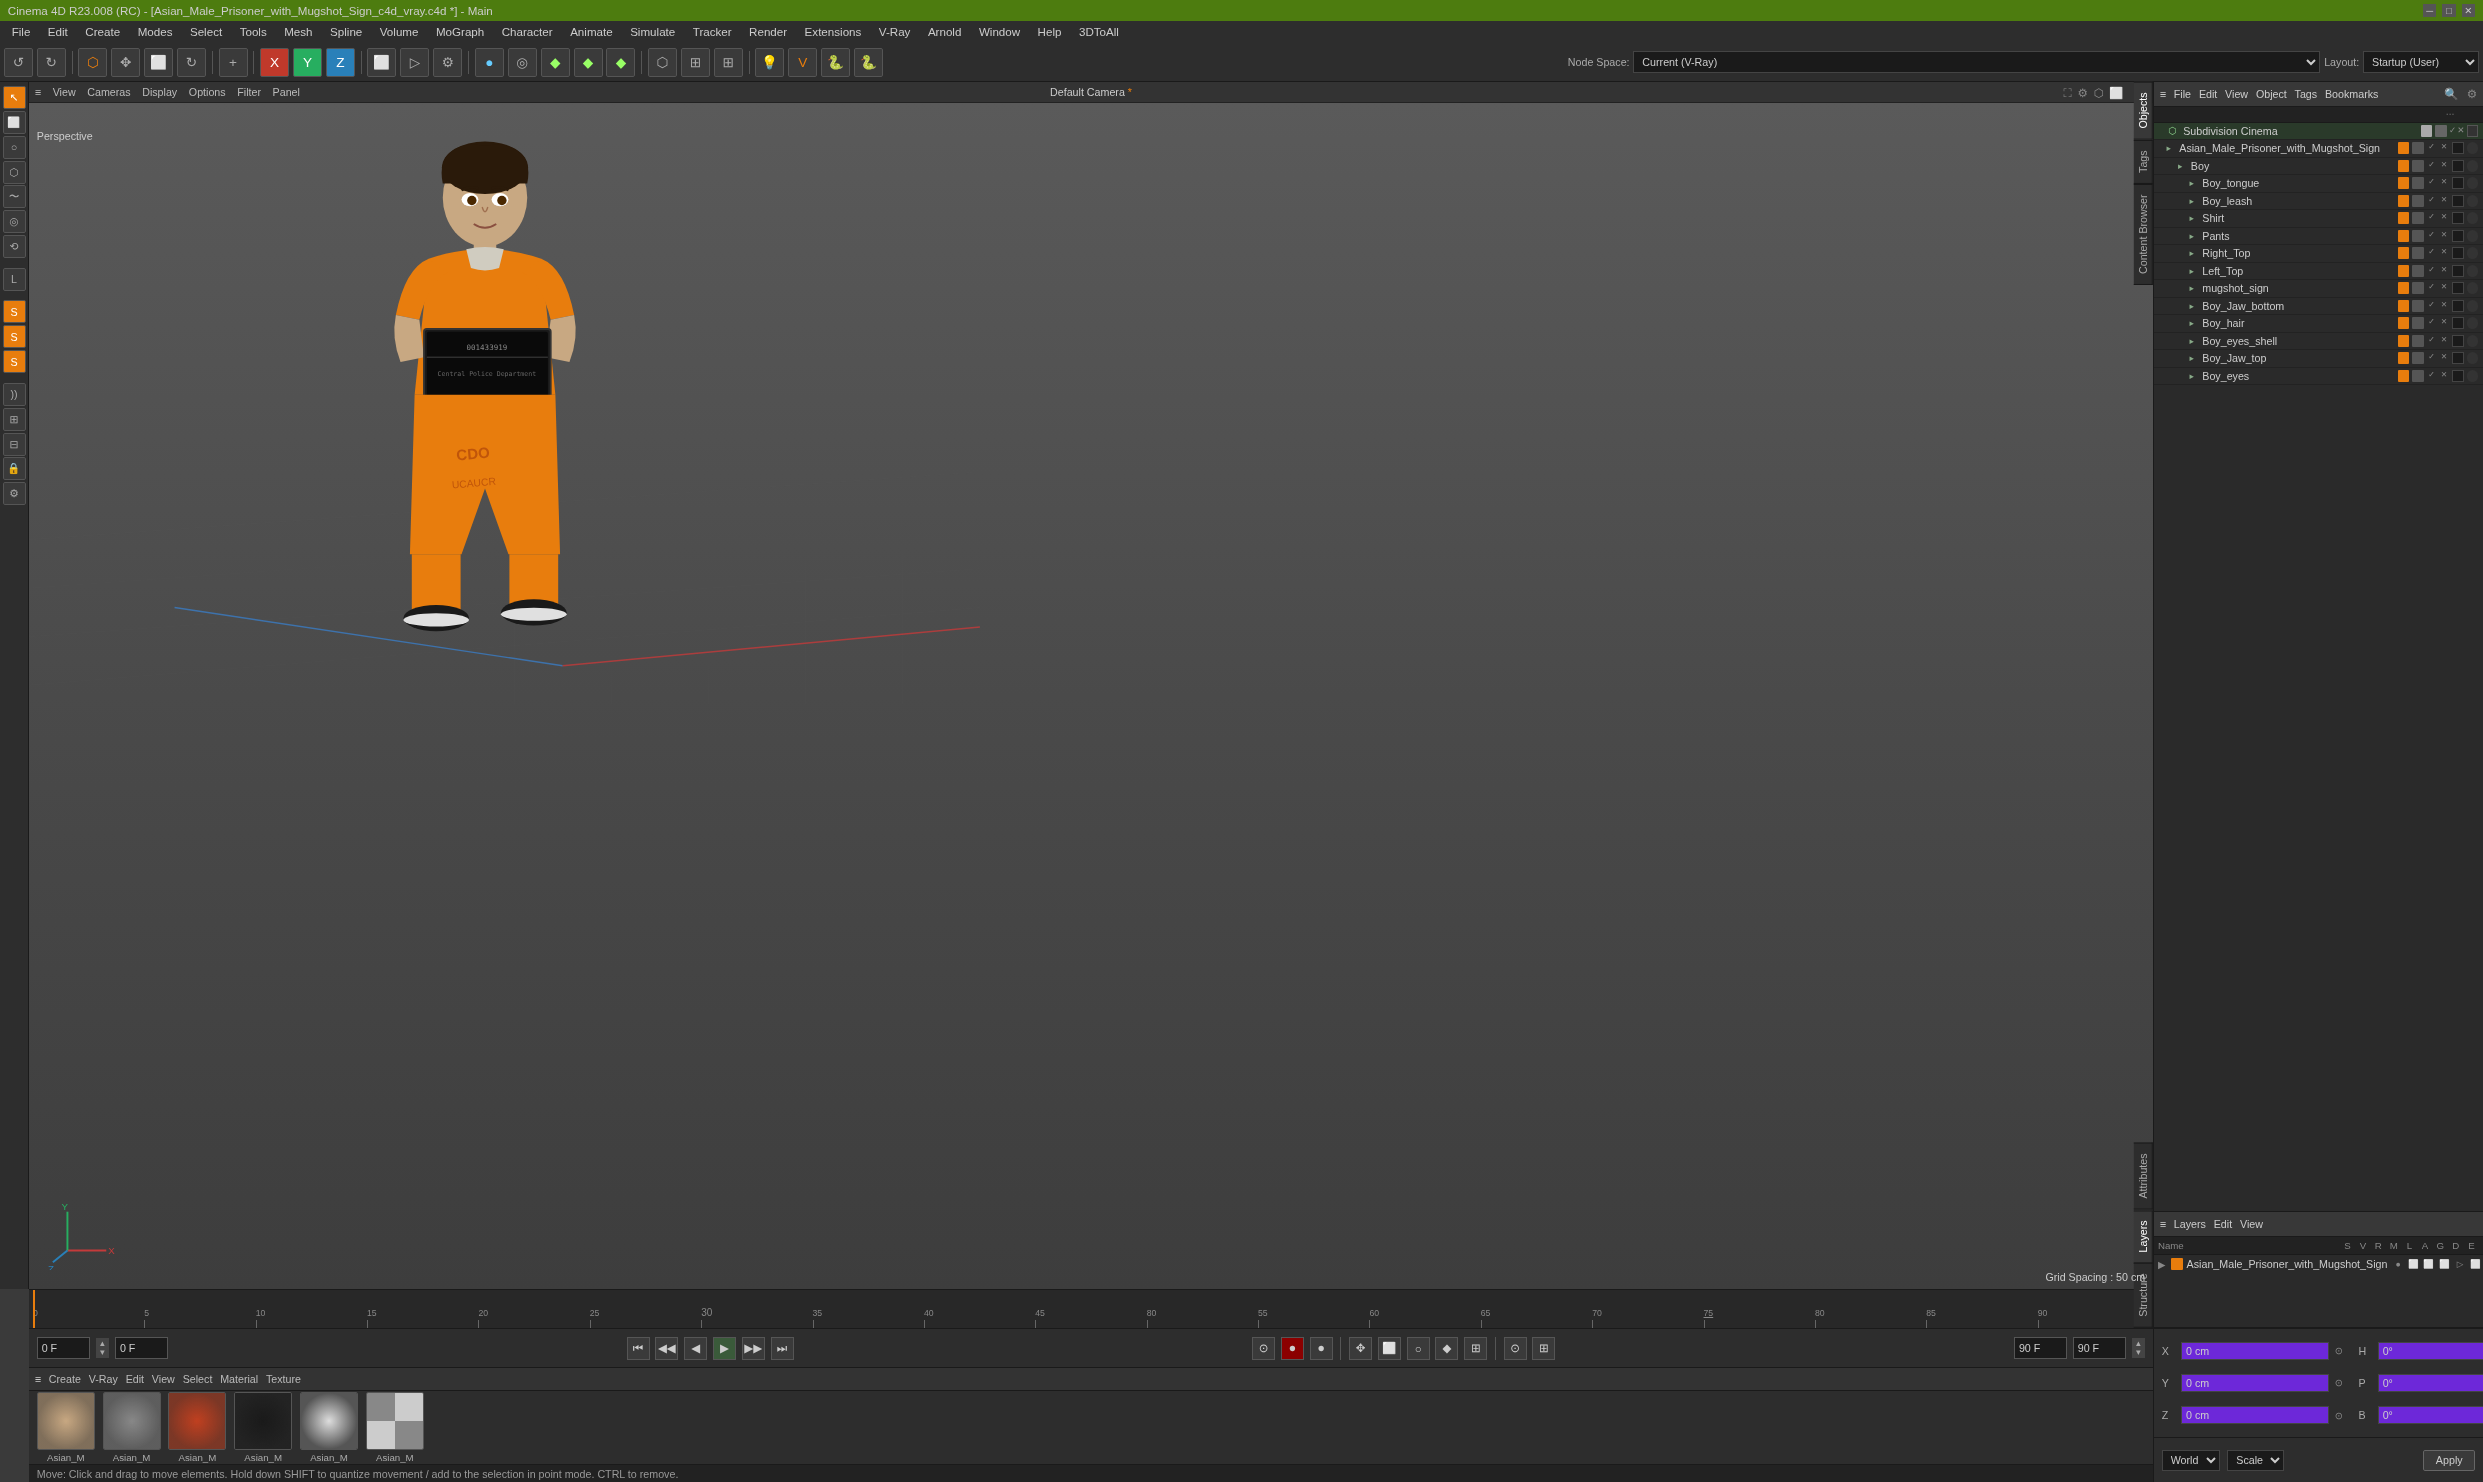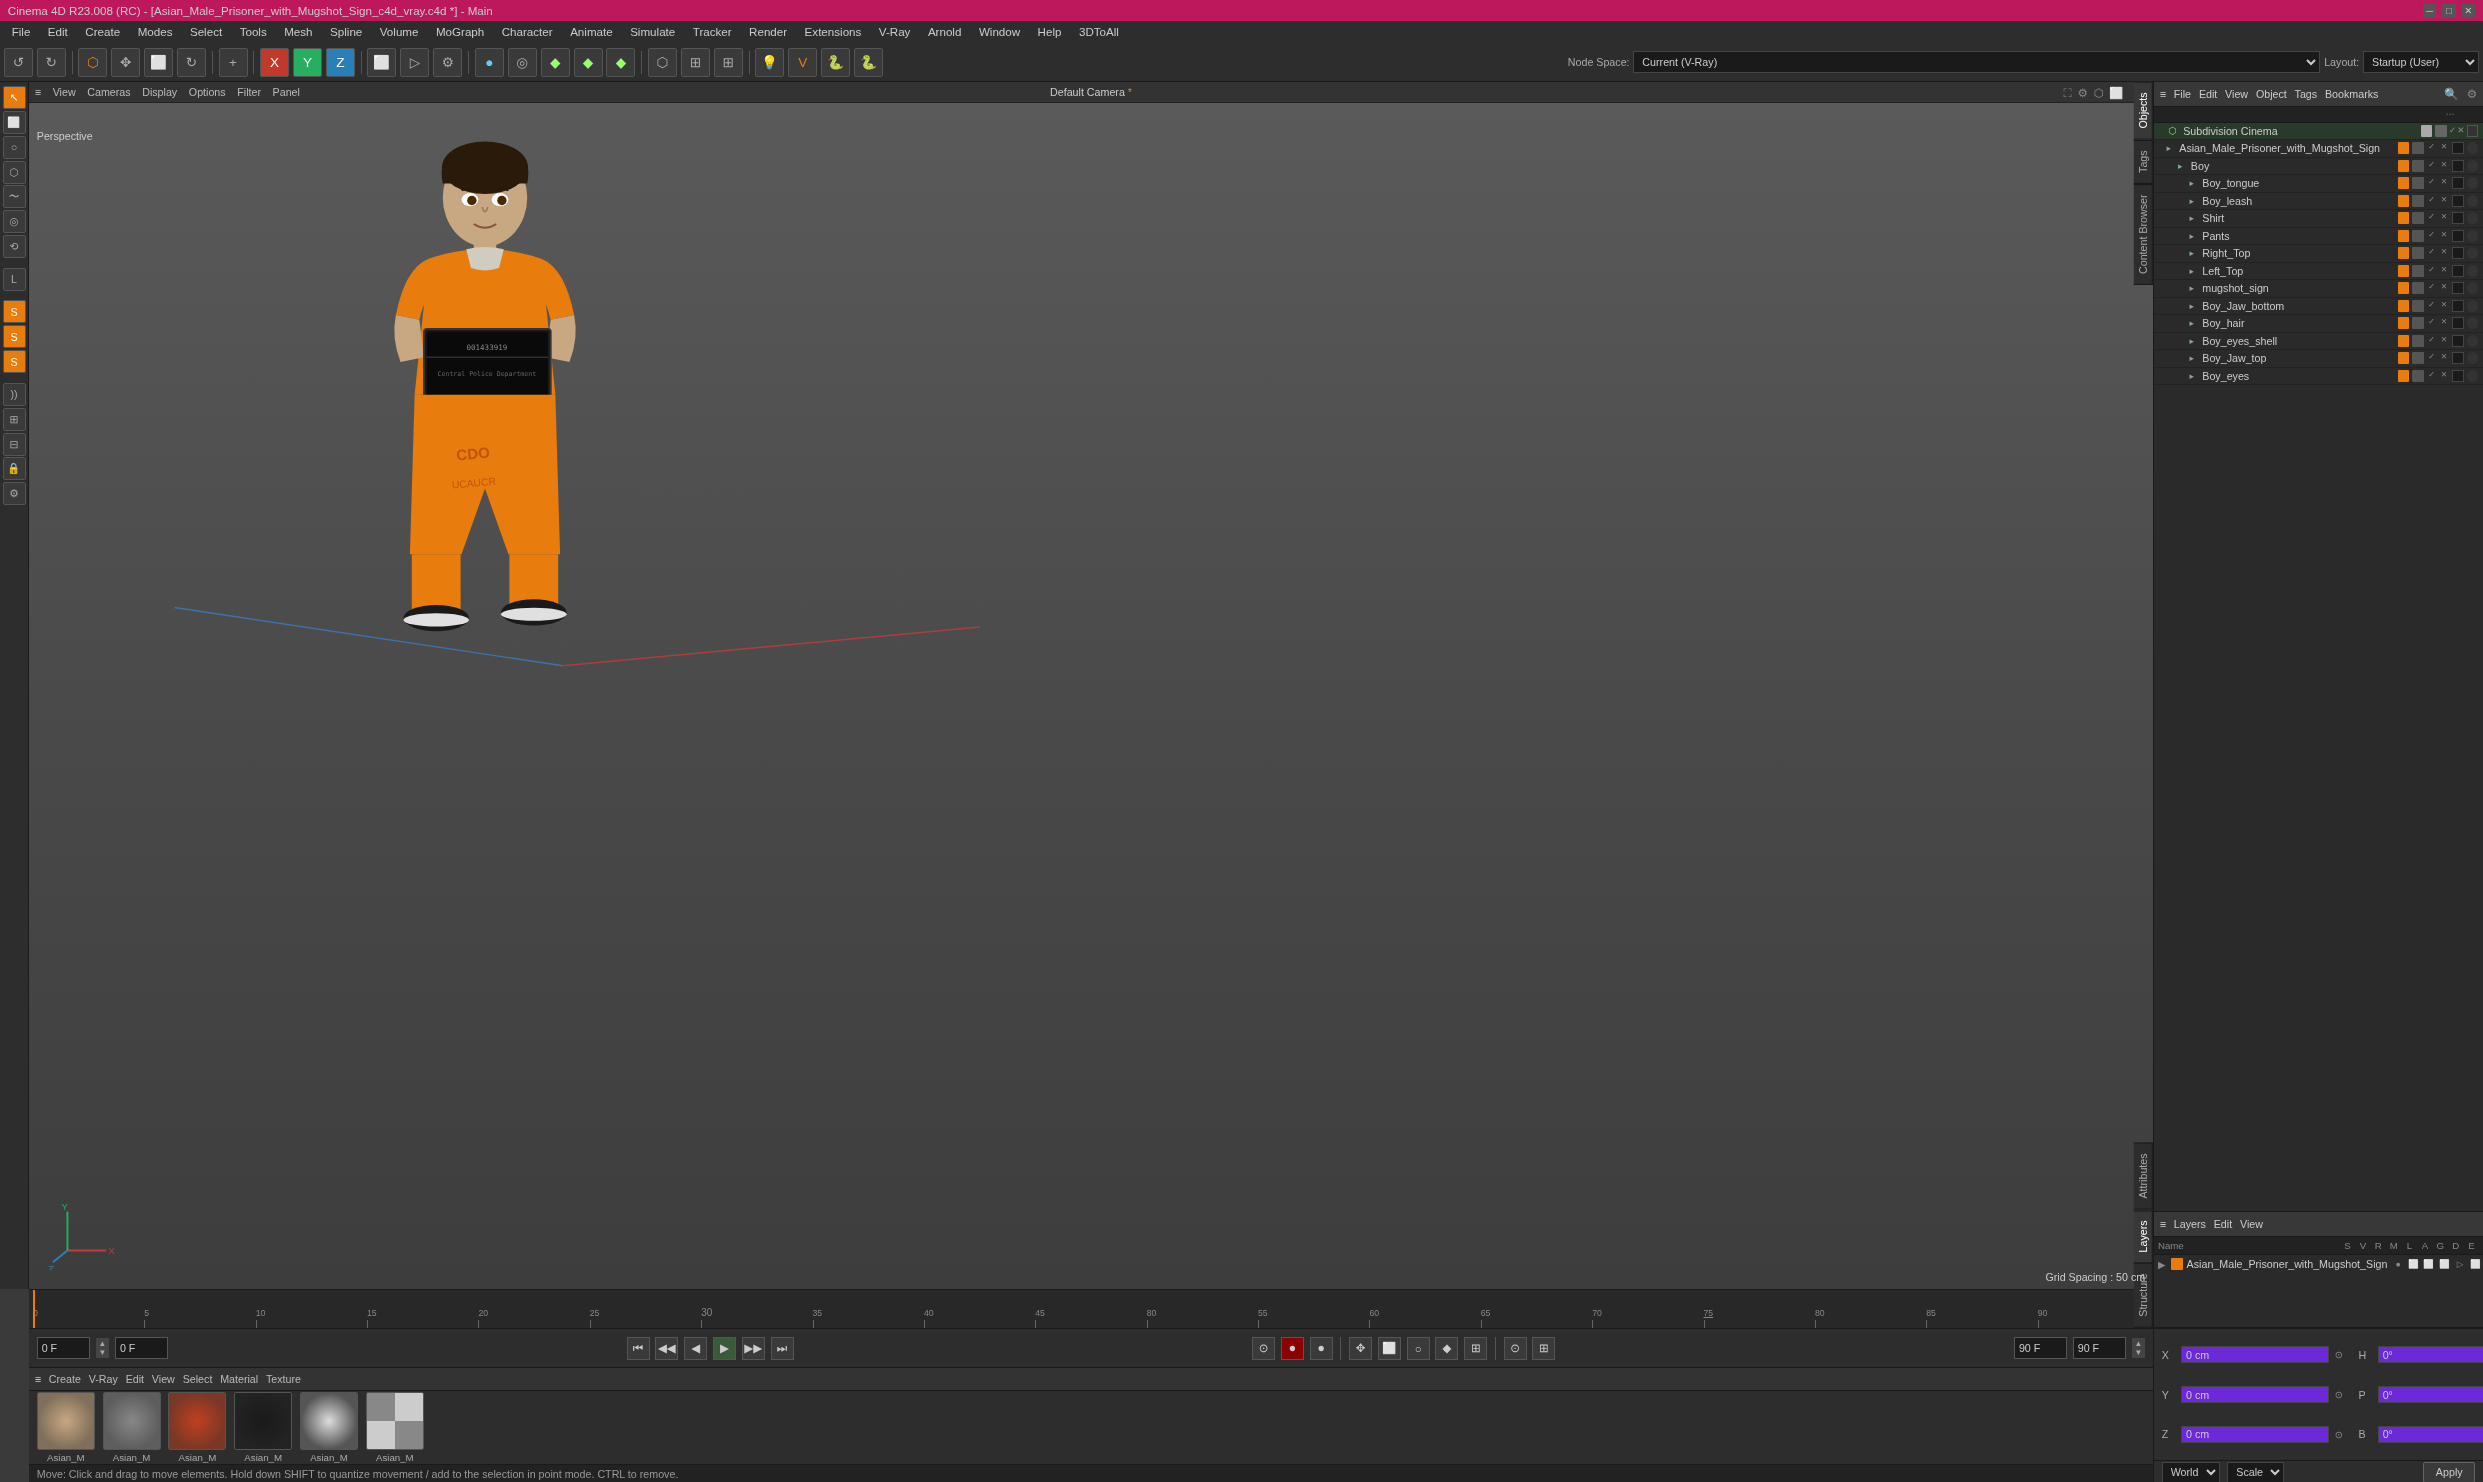--- a/index.html
+++ b/index.html
@@ -11,21 +11,21 @@
       font-size: 11.6px;
       color: #cccccc;
       overflow: hidden;
       position: relative;
     }
 
     
     #title-bar {
       width: 100%;
       height: 21.3px;
-      background: #be185d;
+      background: #4d7c0f;
       display: flex;
       align-items: center;
       justify-content: space-between;
       padding: 0 7.8px;
       position: absolute;
       top: 0;
       left: 0;
       z-index: 100;
     }
     #title-bar .title-text {
@@ -435,23 +435,23 @@
     .coord-input {
       flex: 1;
       height: 17.5px;
       background: #6d28d9;
       border: 1px solid #444;
       color: #ccc;
       font-size: 10.7px;
       padding: 0 3.9px;
     }
     #props-footer {
-      height: 23px;
-      display: flex;
-      align-items: flex-end;
+      height: 46px;
+      display: flex;
+      align-items: center;
       padding: 0 7.8px;
       gap: 7.8px;
       border-top: 1px solid #1a1a1a;
     }
     .props-select {
       height: 21.3px;
       background: #1a1a1a;
       border: 1px solid #444;
       color: #ccc;
       font-size: 10.7px;

